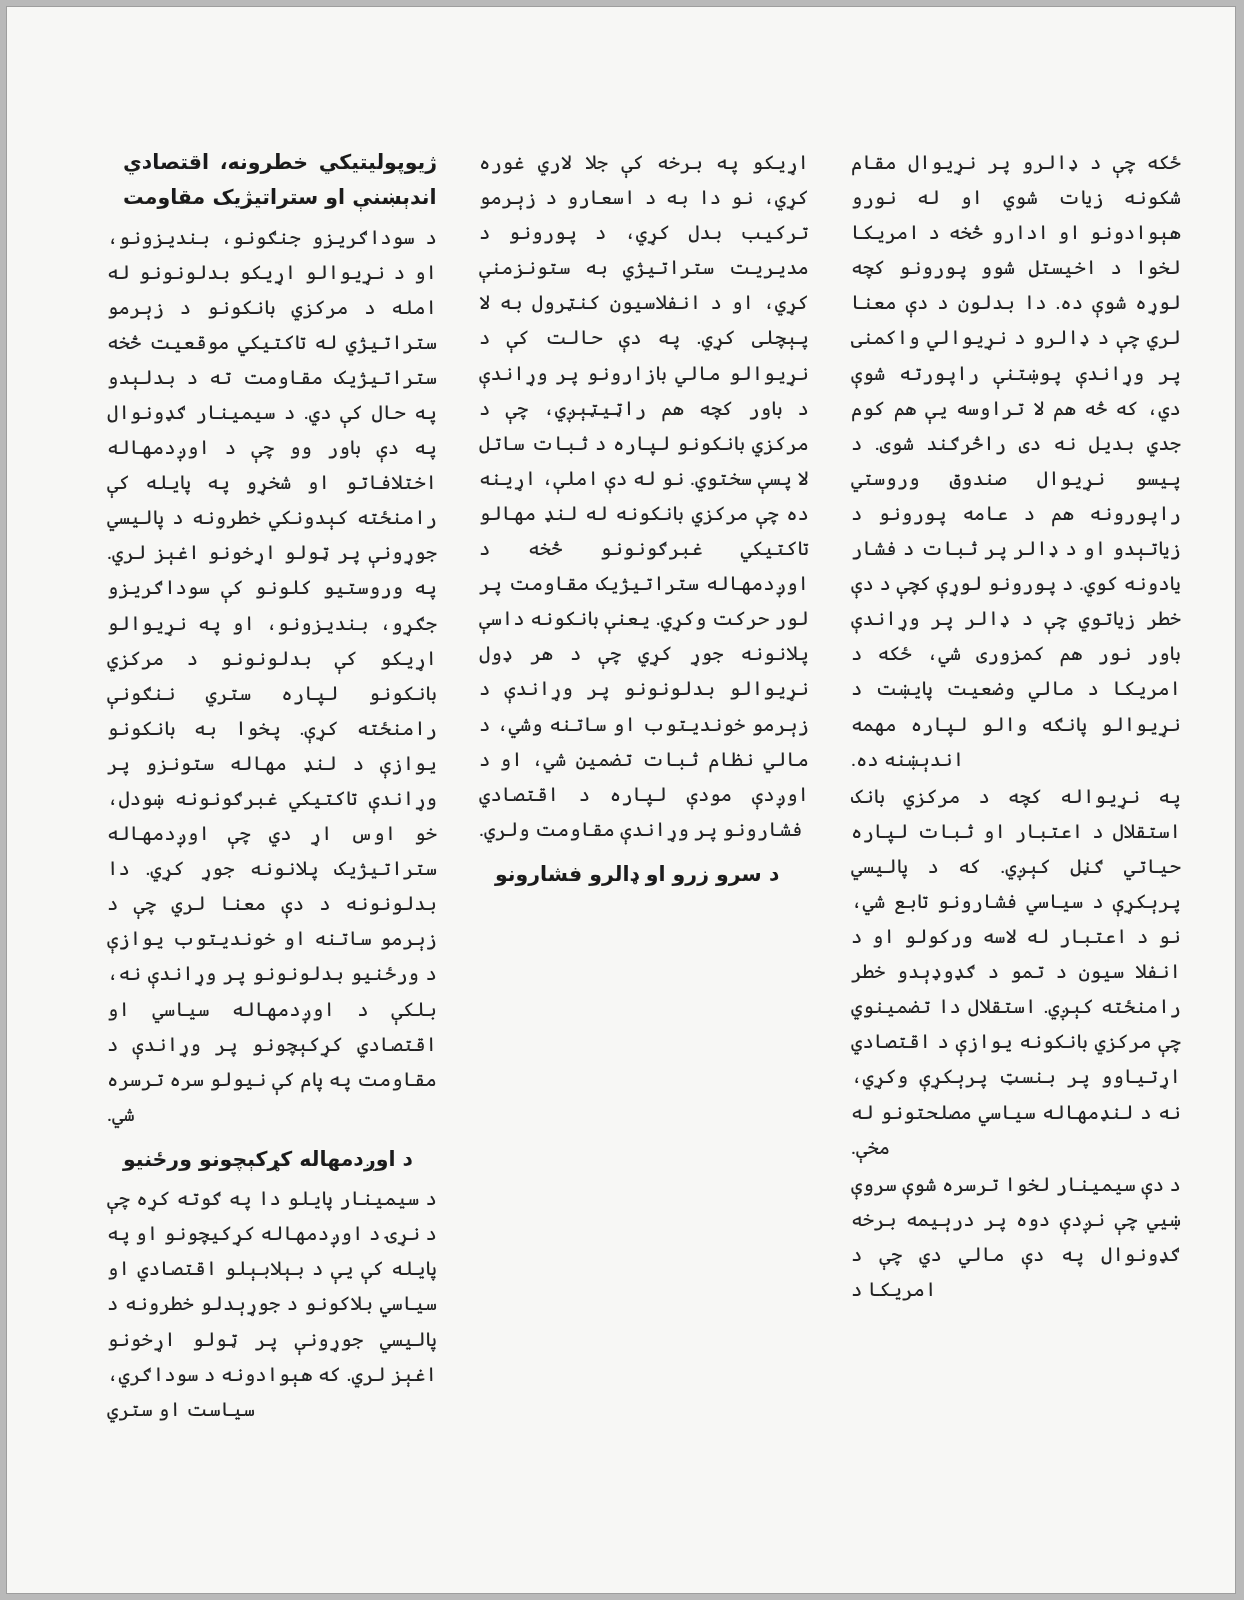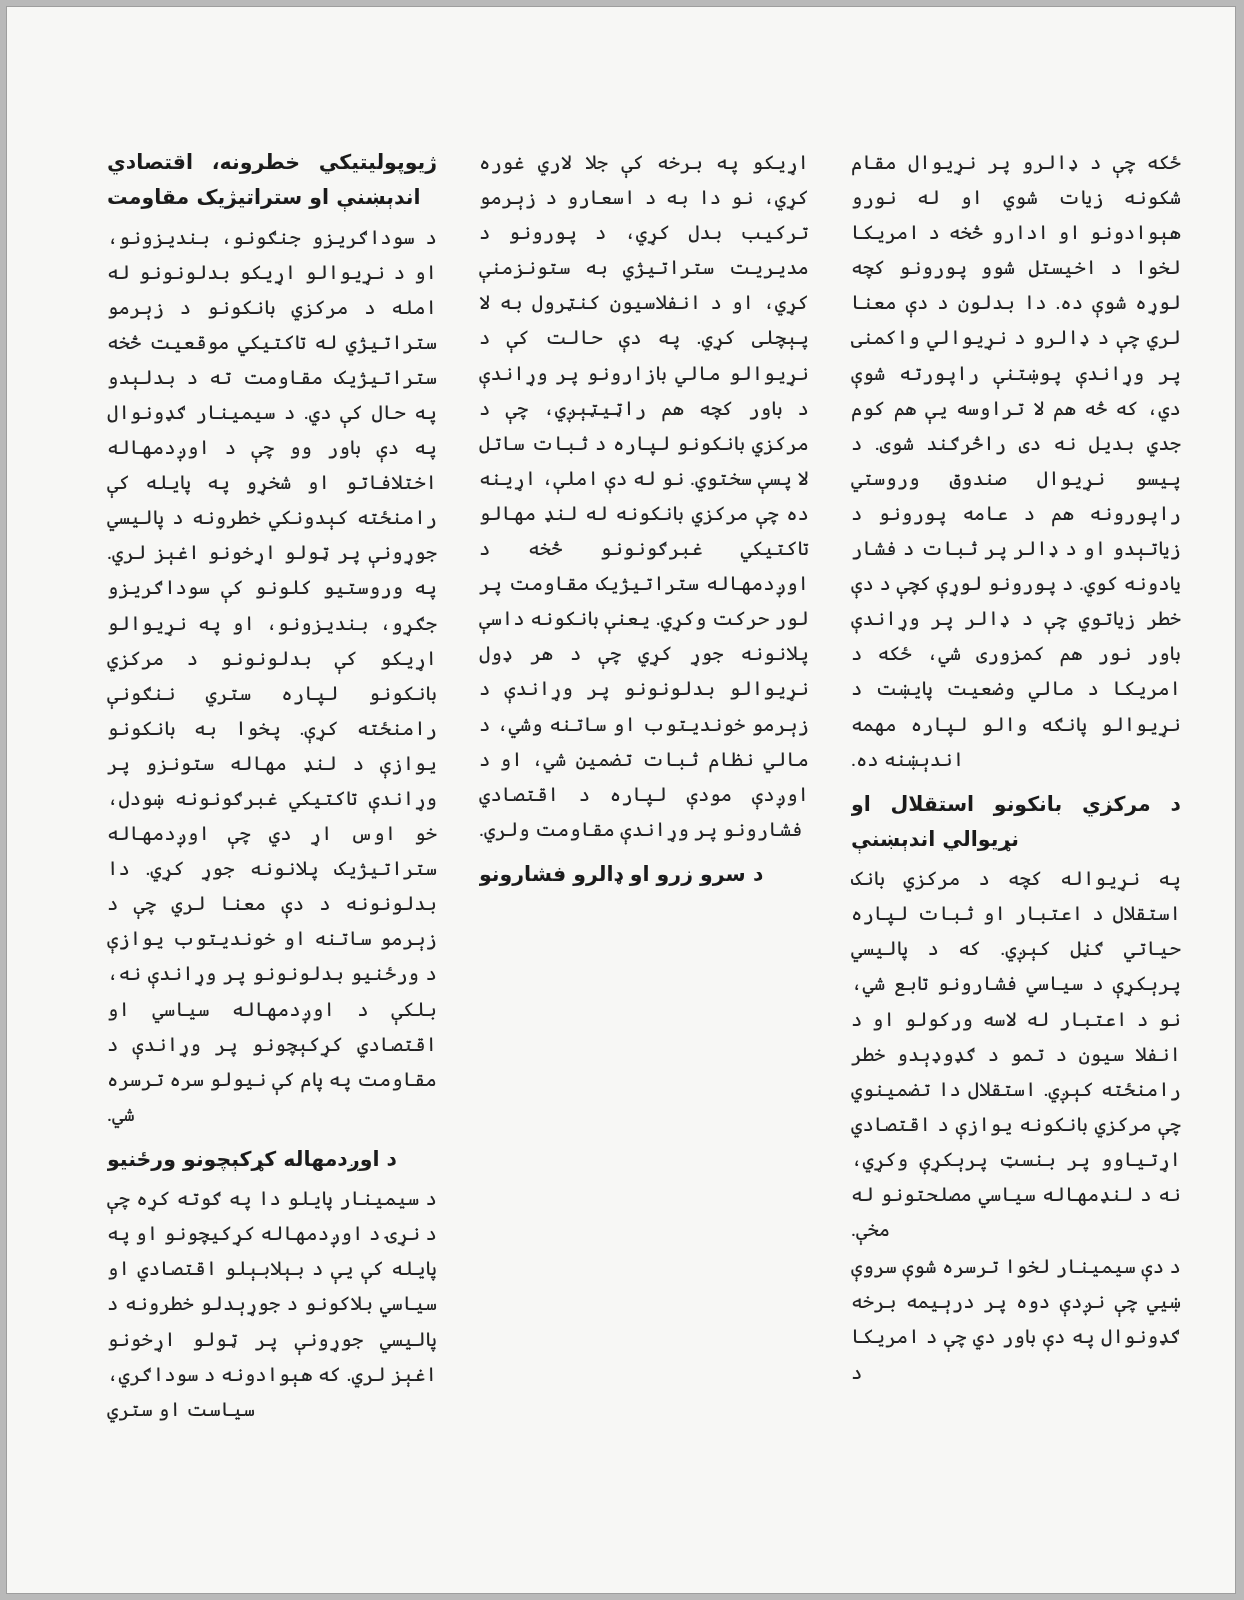--- a/index.html
+++ b/index.html
@@ -50,21 +50,21 @@
   }
 
   .heading {
     font-family: "DejaVu Sans", "Liberation Sans", sans-serif;
     font-weight: bold;
     font-size: 20.5px;
     line-height: 1.72;
     color: #1b1b1b;
     text-align: justify;
     text-align-last: left;
-    margin: 0 0 4px 0;
+    margin: 0 0 4px 16px;
     direction: rtl;
     unicode-bidi: plaintext;
   }
 
   .para {
     font-family: Liberation Serif, serif;
     font-weight: normal;
     font-size: 19.5px;
     line-height: 1.80;
     color: #242424;
@@ -91,19 +91,18 @@
       <p class="para">د سیمینار پایلو دا په ګوته کړه چې د نړۍ د اوږدمهاله کړکیچونو او په پایله کې یې د بېلابېلو اقتصادي او سیاسي بلاکونو د جوړېدلو خطرونه د پالیسي جوړونې پر ټولو اړخونو اغېز لري. که هېوادونه د سوداګري، سیاست او ستري</p>
     </div>
 
     <div class="col">
       <p class="para">اړیکو په برخه کې جلا لاري غوره کړي، نو دا به د اسعارو د زېرمو ترکیب بدل کړي، د پورونو د مدیریت ستراتیژي به ستونزمنې کړي، او د انفلاسیون کنټرول به لا پېچلی کړي. په دې حالت کې د نړیوالو مالي بازارونو پر وړاندې د باور کچه هم راټیټېږي، چې د مرکزي بانکونو لپاره د ثبات ساتل لا پسې سختوي. نو له دې املې، اړینه ده چې مرکزي بانکونه له لنډ مهالو تاکتیکي غبرګونونو څخه د اوږدمهاله ستراتیژیک مقاومت پر لور حرکت وکړي. یعنې بانکونه داسې پلانونه جوړ کړي چې د هر ډول نړیوالو بدلونونو پر وړاندې د زېرمو خوندیتوب او ساتنه وشي، د مالي نظام ثبات تضمین شي، او د اوږدې مودې لپاره د اقتصادي فشارونو پر وړاندې مقاومت ولري.</p>
       <h2 class="heading gap-top">د سرو زرو او ډالرو فشارونو</h2>
     </div>
 
     <div class="col">
       <p class="para">ځکه چې د ډالرو پر نړیوال مقام شکونه زیات شوي او له نورو هېوادونو او ادارو څخه د امریکا لخوا د اخیستل شوو پورونو کچه لوړه شوې ده. دا بدلون د دې معنا لري چې د ډالرو د نړیوالي واکمنۍ پر وړاندې پوښتنې راپورته شوې دي، که څه هم لا تراوسه یې هم کوم جدي بدیل نه دی راڅرګند شوی. د پیسو نړیوال صندوق وروستي راپورونه هم د عامه پورونو د زیاتېدو او د ډالر پر ثبات د فشار یادونه کوي. د پورونو لوړې کچې د دې خطر زیاتوي چې د ډالر پر وړاندې باور نور هم کمزوری شي، ځکه د امریکا د مالي وضعیت پایښت د نړیوالو پانګه والو لپاره مهمه اندېښنه ده.</p>
-      <h2 class="heading gap-top">د مرکزي بانکونو استقلال او نړیوالي اندېښنې</h2>
       <p class="para">په نړیواله کچه د مرکزي بانک استقلال د اعتبار او ثبات لپاره حیاتي ګڼل کېږي. که د پالیسي پرېکړې د سیاسي فشارونو تابع شي، نو د اعتبار له لاسه ورکولو او د انفلا سیون د تمو د ګډوډېدو خطر رامنځته کېږي. استقلال دا تضمینوي چې مرکزي بانکونه یوازې د اقتصادي اړتیاوو پر بنسټ پرېکړې وکړي، نه د لنډمهاله سیاسي مصلحتونو له مخې.</p>
-      <p class="para">د دې سیمینار لخوا ترسره شوې سروې ښیي چې نږدې دوه پر درېیمه برخه ګډونوال په دې باور دي چې د امریکا د</p>
+      <p class="para">د دې سیمینار لخوا ترسره شوې سروې ښیي چې نږدې دوه پر درېیمه برخه ګډونوال په دې مالي دي چې د امریکا د</p>
     </div>
 
   </div>
 </div>
 
 </body></html>

